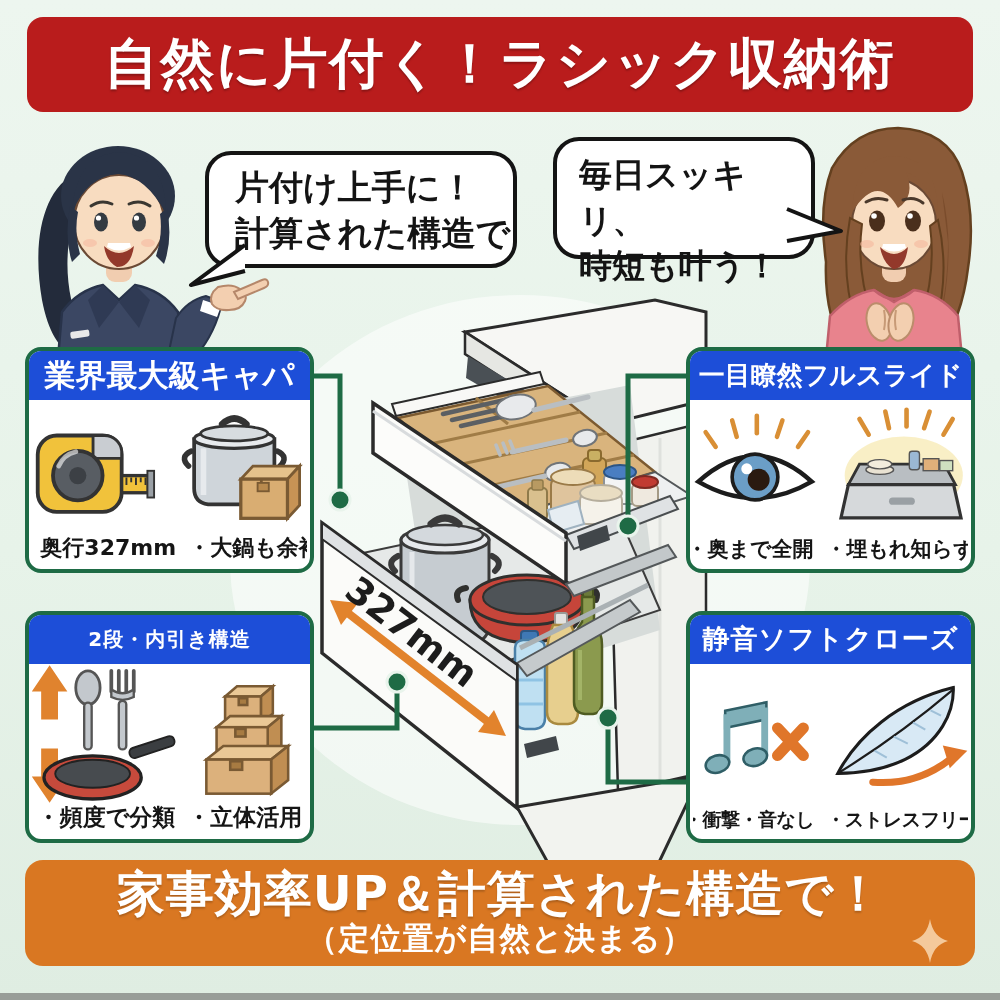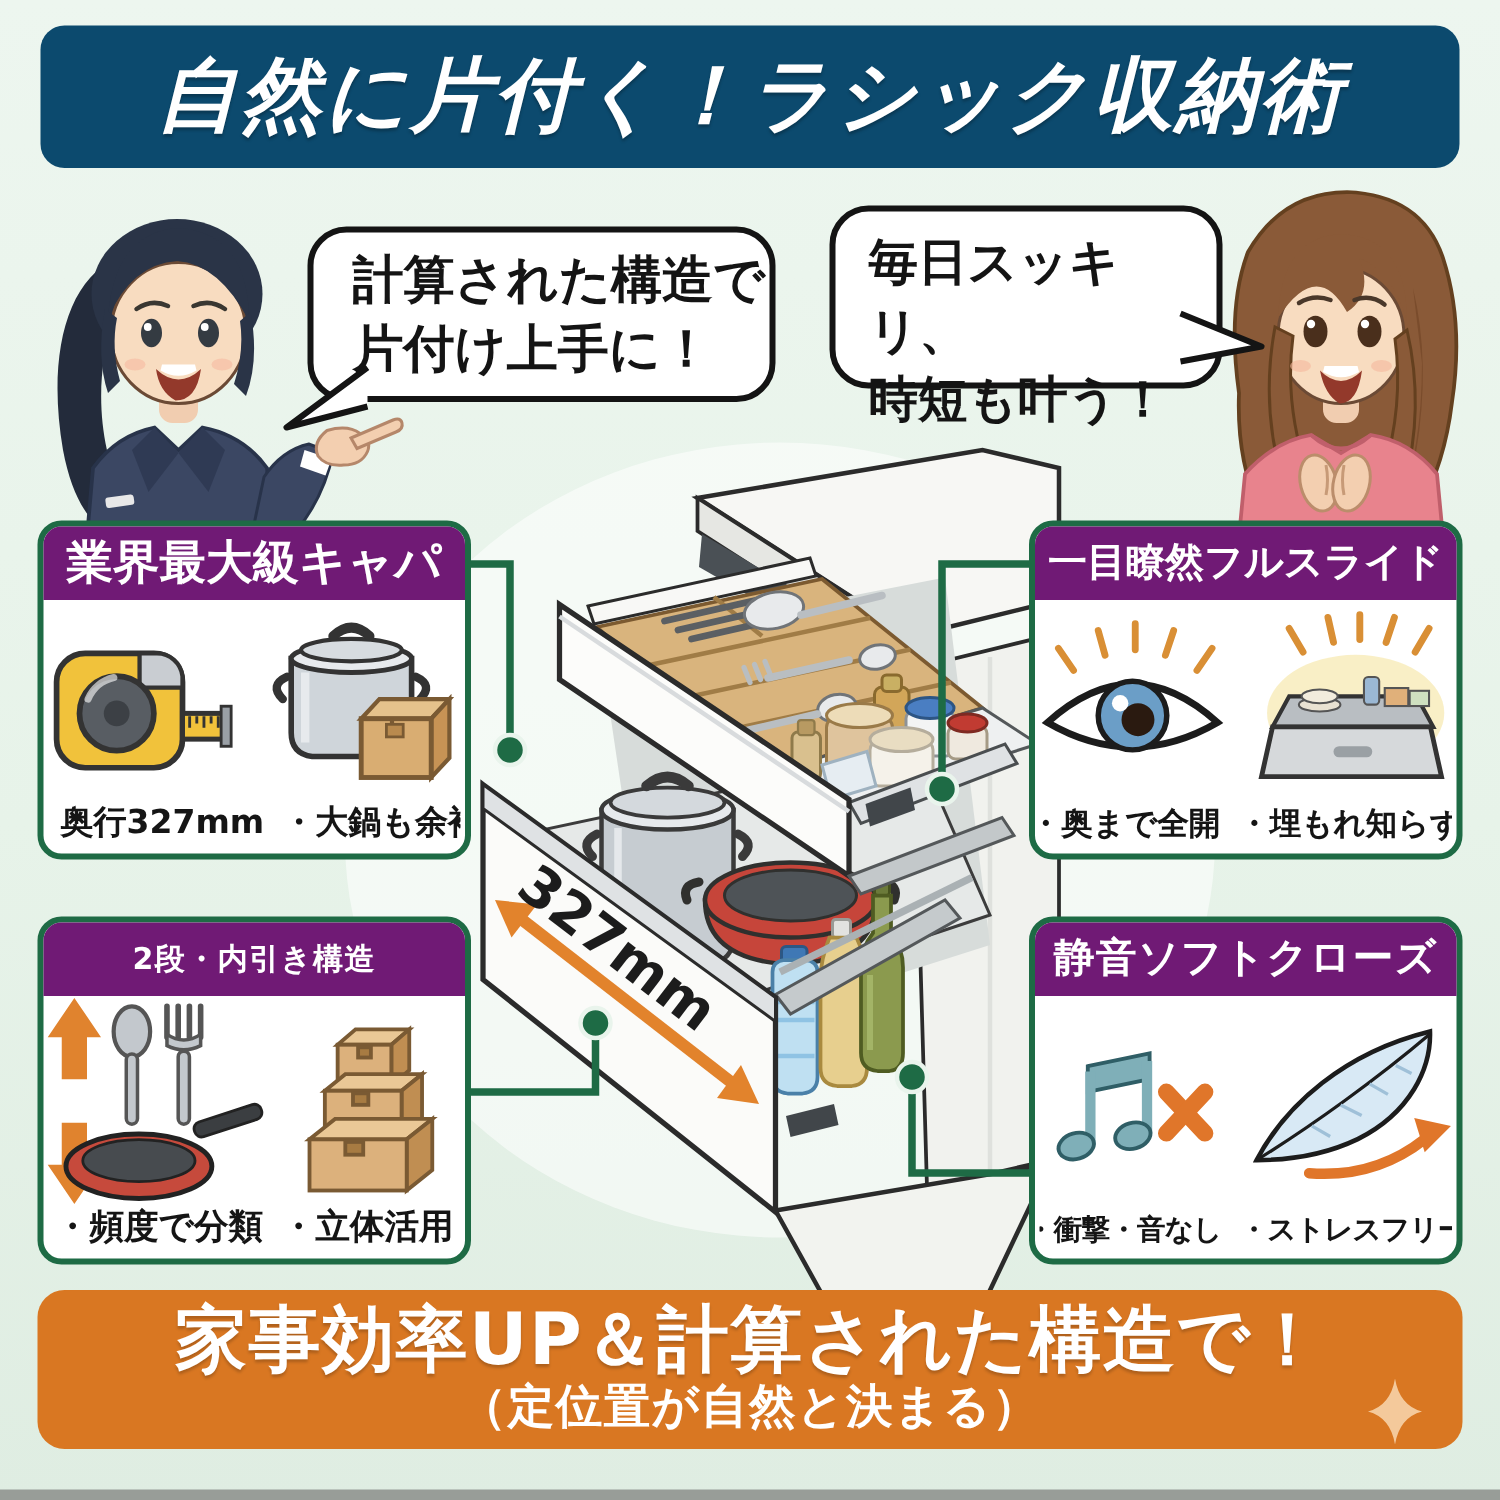--- a/index.html
+++ b/index.html
@@ -5,23 +5,23 @@
   html,body{margin:0;padding:0;}
   body{
     width:1000px;height:1000px;position:relative;overflow:hidden;
     font-family:"DejaVu Sans","Liberation Sans",sans-serif;
     background:linear-gradient(180deg,#EDF6EF 0%,#E7F3E9 55%,#DFEDE2 100%);
   }
   .scene{position:absolute;left:0;top:0;width:1000px;height:1000px;z-index:1;pointer-events:none;}
   
   .banner-top{
     position:absolute;left:27px;top:17px;width:946px;height:95px;z-index:3;
-    background:#0c4a6e;border-radius:16px;color:#fff;font-weight:bold;
+    background:#b91c1c;border-radius:16px;color:#fff;font-weight:bold;
     font-size:54px;letter-spacing:2px;display:flex;align-items:center;justify-content:center;
-    text-shadow:0 2px 2px rgba(0,0,0,.25);box-sizing:border-box;font-style:italic;
+    text-shadow:0 2px 2px rgba(0,0,0,.25);box-sizing:border-box;
   }
   .banner-bottom{
     position:absolute;left:25px;top:860px;width:950px;height:106px;z-index:3;
     background:#D97722;border-radius:18px;color:#fff;font-weight:bold;text-align:center;
     box-sizing:border-box;padding-top:7px;
   }
   .banner-bottom .l1{font-size:48px;line-height:1.12;letter-spacing:1px;text-shadow:0 2px 2px rgba(0,0,0,.2);}
   .banner-bottom .l2{font-size:31px;line-height:1.1;letter-spacing:1px;}
   .bottom-strip{position:absolute;left:0;bottom:0;width:1000px;height:7px;background:#989d98;z-index:4;}
   
@@ -35,21 +35,21 @@
   
   .feature-box{
     position:absolute;z-index:2;background:#fff;border:4px solid #1E6B45;border-radius:16px;
     box-sizing:border-box;overflow:hidden;
   }
   .fb-tl{left:25px;top:347px;width:289px;height:226px;}
   .fb-tr{left:686px;top:347px;width:289px;height:226px;}
   .fb-bl{left:25px;top:611px;width:289px;height:232px;}
   .fb-br{left:686px;top:611px;width:289px;height:232px;}
   .fb-header{
-    background:#701a75;color:#fff;font-weight:bold;text-align:center;
+    background:#1d4ed8;color:#fff;font-weight:bold;text-align:center;
     height:50px;line-height:50px;border-radius:9px 9px 0 0;margin:-1px -1px 0 -1px;
     white-space:nowrap;
   }
   .h-tl{font-size:31px;} .h-tr{font-size:26px;} .h-bl{font-size:20px;letter-spacing:1px;} .h-br{font-size:27px;letter-spacing:1px;}
   .fb-body{position:relative;height:calc(100% - 50px);}
   .icons-row{display:flex;justify-content:center;align-items:center;gap:12px;height:calc(100% - 38px);padding-top:2px;}
   .caption-row{
     position:absolute;left:3px;right:3px;bottom:5px;display:flex;justify-content:center;gap:12px;
     font-weight:bold;color:#151515;white-space:nowrap;overflow:hidden;
   }
@@ -236,22 +236,22 @@
         <circle cx="608" cy="718" r="10"></circle>
     </g>
   </g>
 </svg>
 
 <div class="banner-top">
   <span>自然に片付く！ラシック収納術</span>
 </div>
 
 <div class="bubble bubble-left">
+  <div>片付け上手に！</div>
   <div>計算された構造で</div>
-  <div>片付け上手に！</div>
   <svg class="tail" style="left:-22px;top:84px;" width="62" height="52">
     <path d="M58,6 L4,46 L58,32" fill="#fff" stroke="#141414" stroke-width="4" stroke-linejoin="round"></path>
   </svg>
 </div>
 
 <div class="bubble bubble-right">
   <div>毎日スッキリ、</div>
   <div>時短も叶う！</div>
   <svg class="tail" style="right:-34px;top:62px;" width="62" height="46">
     <path d="M4,6 L58,28 L4,38" fill="#fff" stroke="#141414" stroke-width="4" stroke-linejoin="round"></path>

